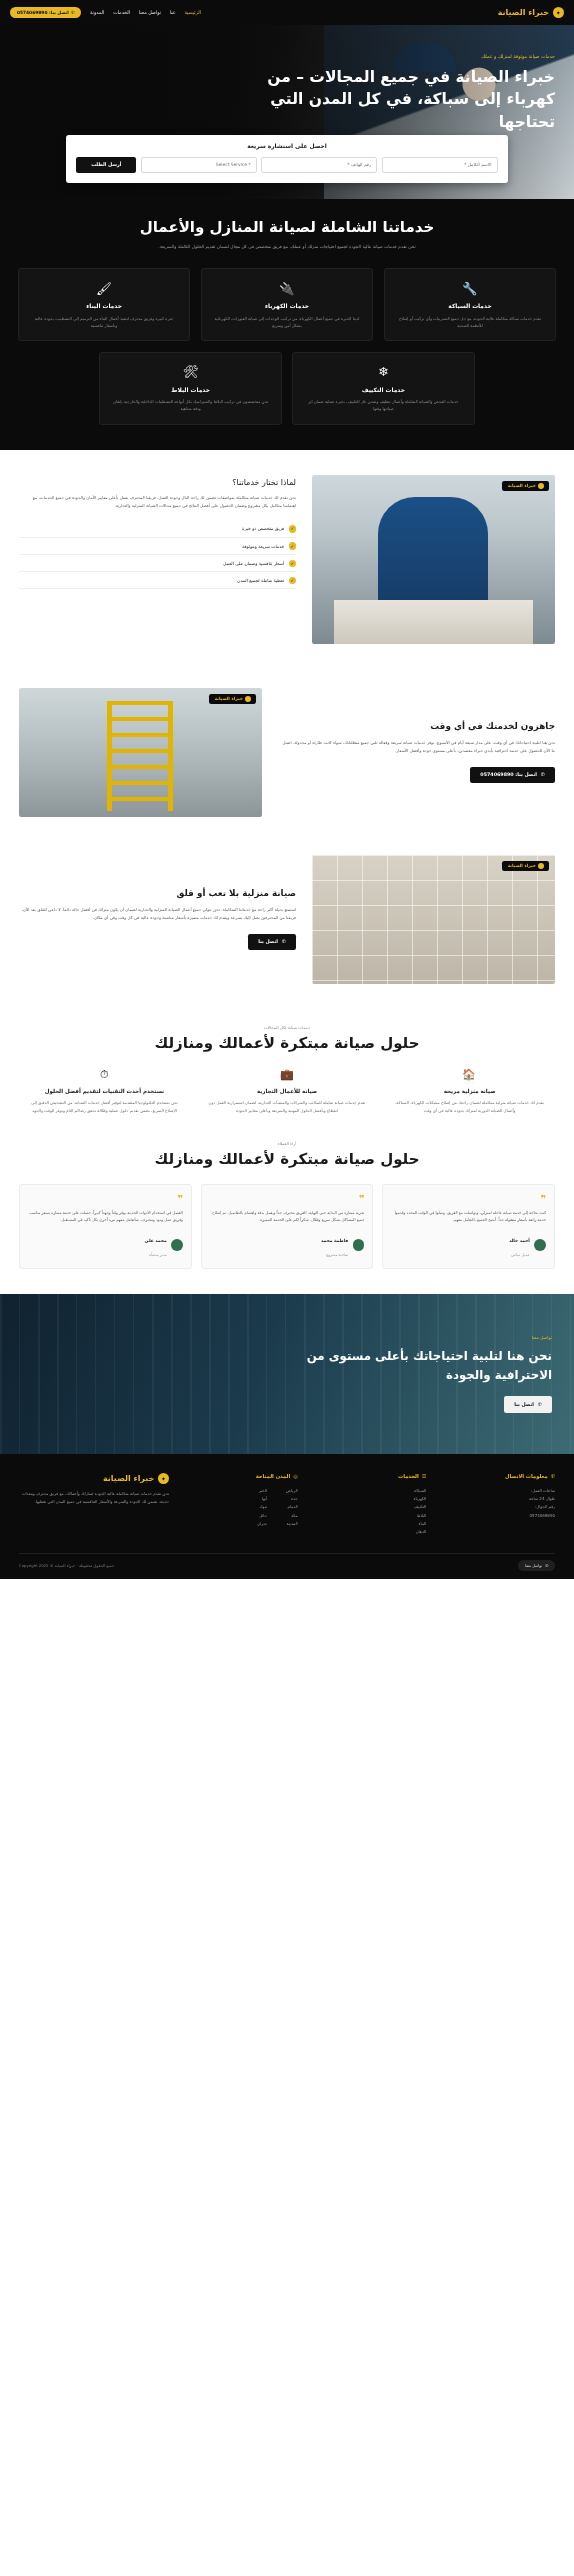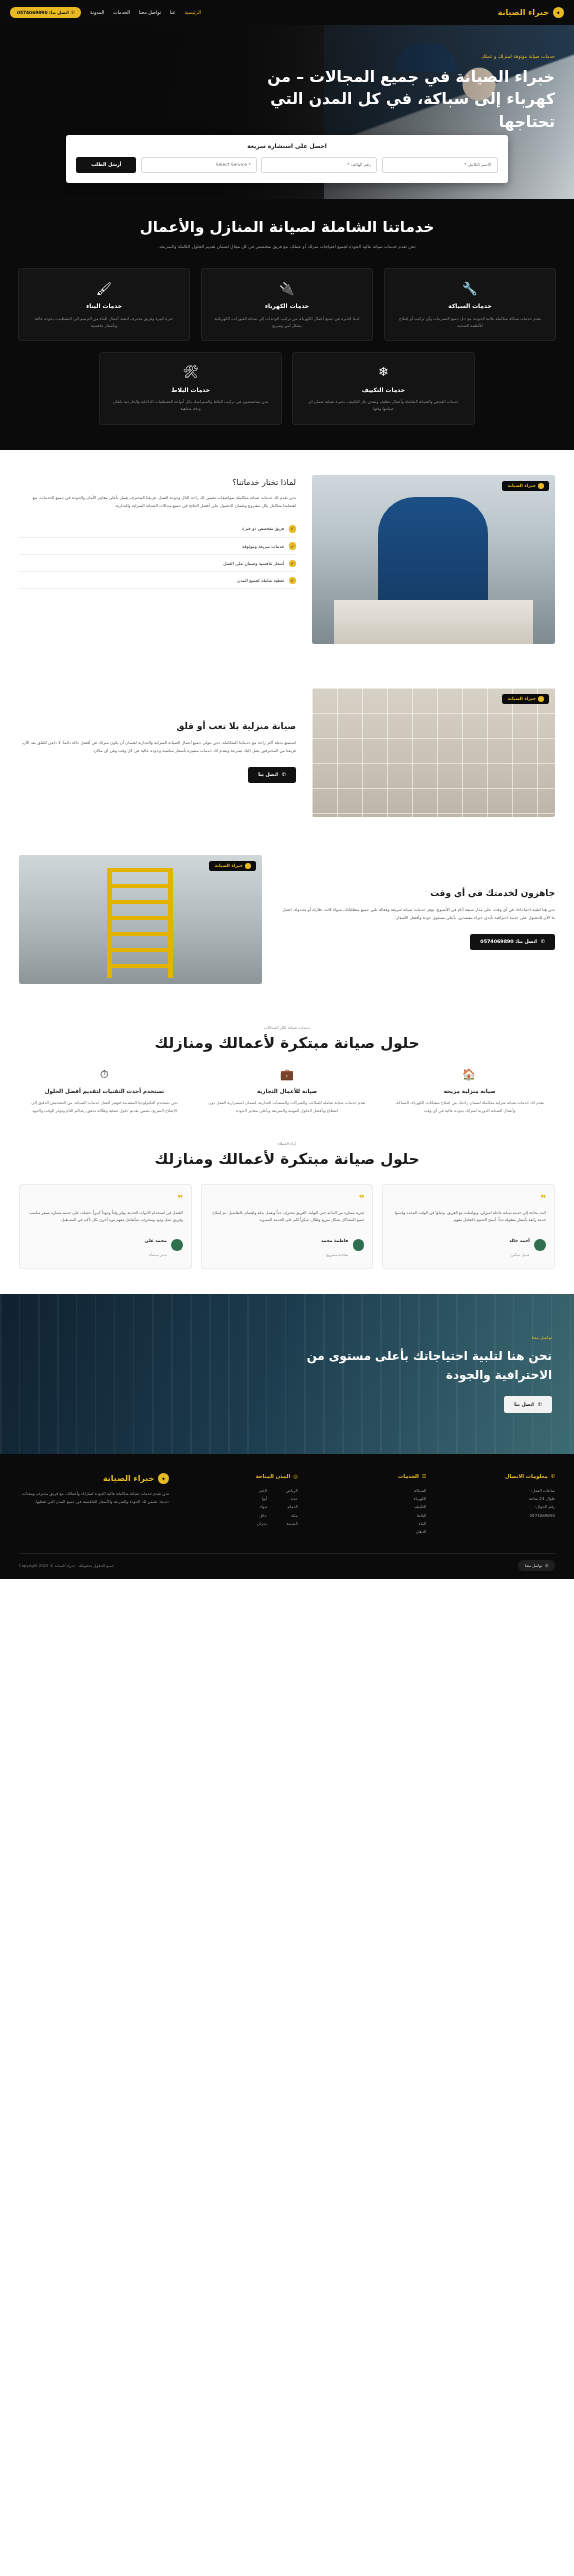--- a/index.html
+++ b/index.html
@@ -328,50 +328,50 @@
             <span>أسعار تنافسية وضمان على العمل</span>
           </li>
         <li>
             <span class="tick">✓</span>
             <span>تغطية شاملة لجميع المدن</span>
           </li>
       </ul>
     </div>
   </div>
 
+  <div class="band rev">
+    <div class="band-img ladder">
+      <span class="img-badge">
+        <span class="dot"></span>
+        <span>خبراء الصيانة</span>
+      </span>
+    </div>
+    <div class="band-text">
+      <div class="band-title">جاهزون لخدمتك في أي وقت</div>
+      <div class="band-p">نحن هنا لتلبية احتياجاتك في أي وقت، على مدار سبعة أيام في الأسبوع. نوفر خدمات صيانة سريعة وفعالة تلبي جميع متطلباتك، سواء كانت طارئة أو مجدولة. اتصل بنا الآن للحصول على خدمة احترافية بأيدي خبراء معتمدين، بأعلى مستوى جودة وأفضل الأسعار.</div>
+      <button class="btn-dark">
+        <span>✆</span>
+        <span>اتصل بنا: 0574069890</span>
+      </button>
+    </div>
+  </div>
+
   <div class="band">
     <div class="band-img tiles">
       <span class="img-badge">
         <span class="dot"></span>
         <span>خبراء الصيانة</span>
       </span>
     </div>
     <div class="band-text">
       <div class="band-title">صيانة منزلية بلا تعب أو قلق</div>
       <div class="band-p">استمتع بحياة أكثر راحة مع خدماتنا المتكاملة. نحن نتولى جميع أعمال الصيانة المنزلية والتجارية لضمان أن يكون منزلك في أفضل حالة دائماً. لا داعي للقلق بعد الآن، فريقنا من المحترفين يصل إليك بسرعة ويقدم لك خدمات متميزة بأسعار مناسبة وجودة عالية في كل وقت وفي أي مكان.</div>
       <button class="btn-dark">
         <span>✆</span>
         <span>اتصل بنا</span>
-      </button>
-    </div>
-  </div>
-
-  <div class="band rev">
-    <div class="band-img ladder">
-      <span class="img-badge">
-        <span class="dot"></span>
-        <span>خبراء الصيانة</span>
-      </span>
-    </div>
-    <div class="band-text">
-      <div class="band-title">جاهزون لخدمتك في أي وقت</div>
-      <div class="band-p">نحن هنا لتلبية احتياجاتك في أي وقت، على مدار سبعة أيام في الأسبوع. نوفر خدمات صيانة سريعة وفعالة تلبي جميع متطلباتك، سواء كانت طارئة أو مجدولة. اتصل بنا الآن للحصول على خدمة احترافية بأيدي خبراء معتمدين، بأعلى مستوى جودة وأفضل الأسعار.</div>
-      <button class="btn-dark">
-        <span>✆</span>
-        <span>اتصل بنا: 0574069890</span>
       </button>
     </div>
   </div>
 
   <div class="solutions">
     <div class="sol-kicker">خدمات صيانة لكل المجالات</div>
     <div class="sol-title">حلول صيانة مبتكرة لأعمالك ومنازلك</div>
     <div class="sol-row">
       <div class="sol-card">
         <span class="sol-ico">🏠</span>

